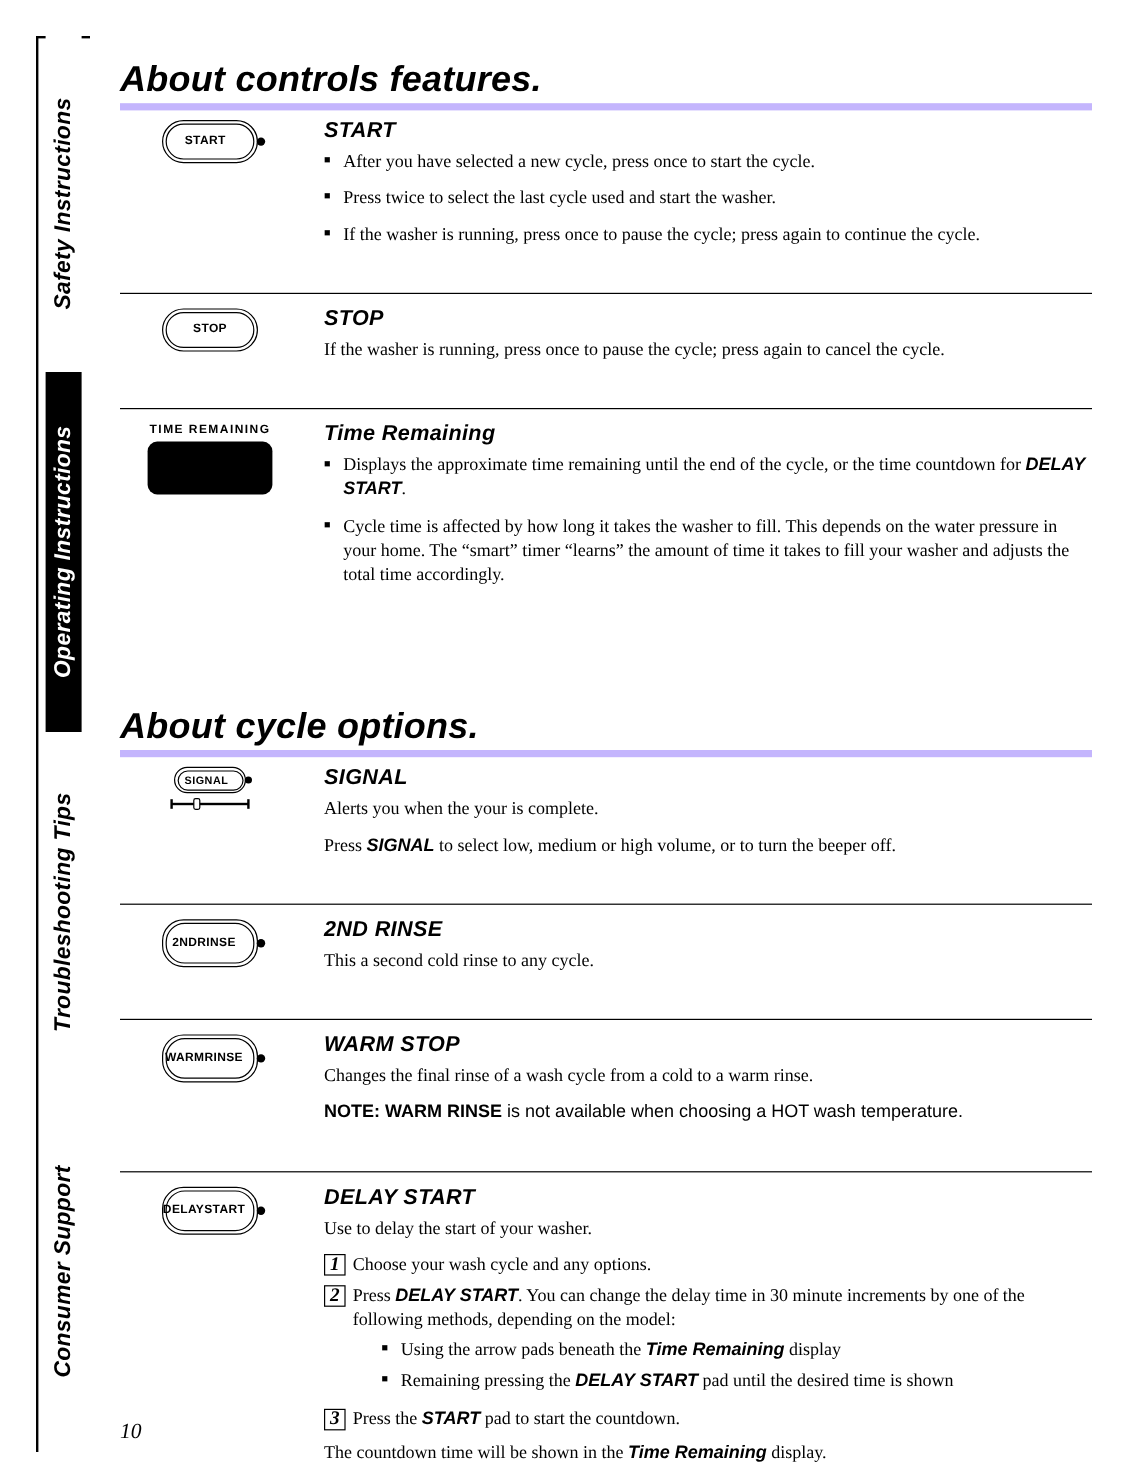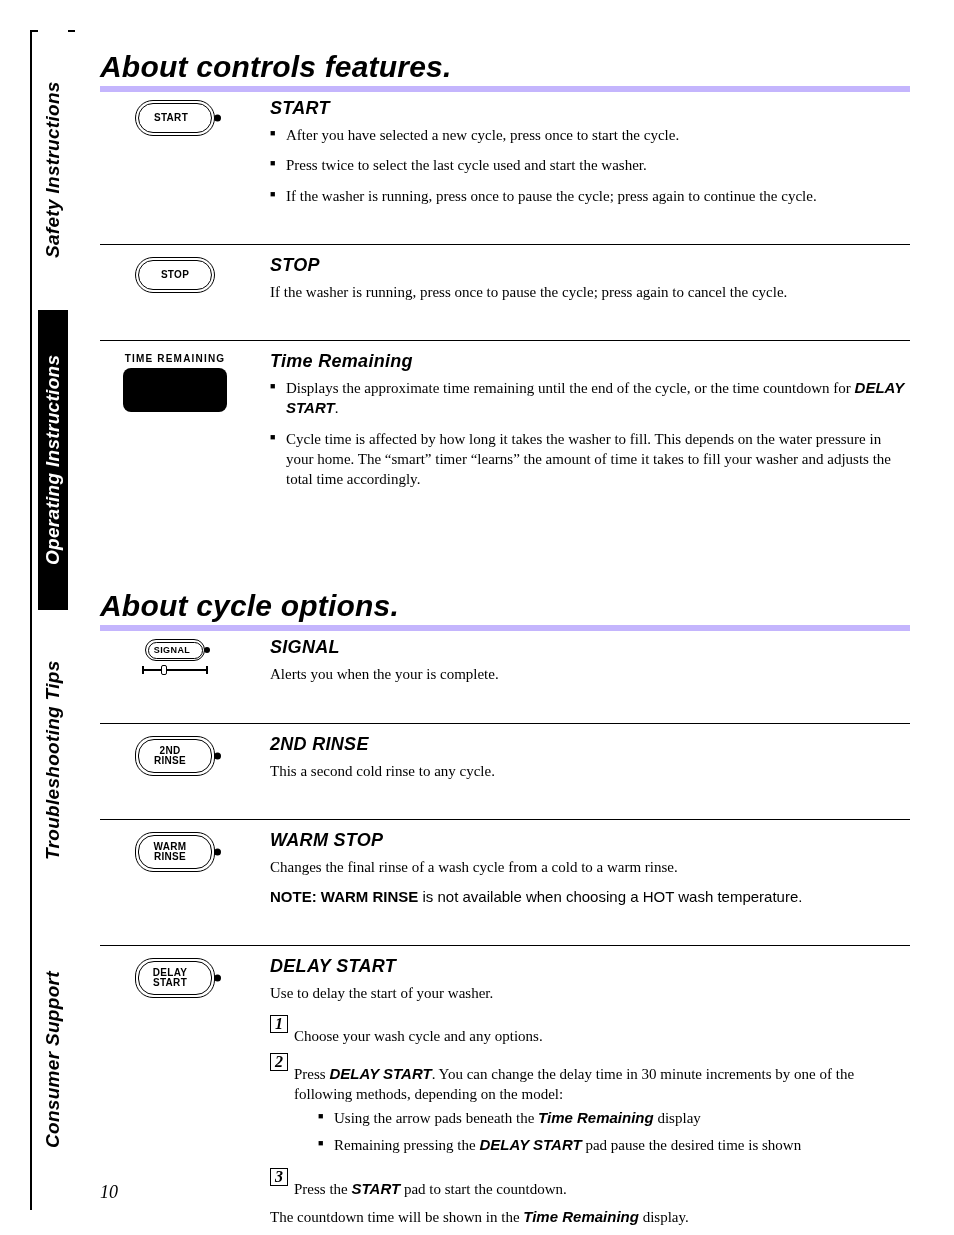--- a/index.html
+++ b/index.html
@@ -137,21 +137,21 @@
     align-items: center;
     justify-content: center;
     font-family: Arial, sans-serif;
     font-weight: bold;
     font-size: 10px;
     letter-spacing: 0.3px;
     text-align: center;
     line-height: 1.0;
     padding-right: 8px;
   }
-  .pill-inner.two-line { flex-direction: column; padding-right: 10px; }
+  .pill-inner.two-line { padding-right: 10px; }
   .pill .led {
     position: absolute;
     right: -6px;
     top: 50%;
     transform: translateY(-50%);
     width: 7px; height: 7px;
     border-radius: 50%;
     background: #000;
   }
   .pill.no-led .pill-inner { padding-right: 0; }
@@ -221,21 +221,21 @@
     border: 1.5px solid #000;
     font-family: "Brush Script MT", cursive;
     font-style: italic;
     font-weight: bold;
     font-size: 16px;
     display: flex;
     align-items: center;
     justify-content: center;
     margin-top: 1px;
   }
-  .step-body { flex: 1; margin-top: 12px; }
+  .step-body { flex: 1; }
   .page-num {
     position: absolute;
     left: 100px;
     bottom: 32px;
     font-style: italic;
     font-size: 18px;
   }
   .spacer-big { height: 62px; }
 </style>
 </head>
@@ -332,20 +332,23 @@
           <div class="slider-track"></div>
           <div class="slider-end r"></div>
           <div class="slider-knob"></div>
         </div>
       </div>
     </div>
     <div class="text-col">
       <div class="subhead">SIGNAL</div>
       <div class="body-text">
         <p>Alerts you when the your is complete.</p>
+        <p>
+          <span>Press </span><span class="term-bold">SIGNAL</span><span> to select low, medium or high volume, or to turn the beeper off.</span>
+        </p>
       </div>
     </div>
   </div>
 
   <hr class="hr">
 
   <div class="section">
     <div class="icon-col">
       <div class="pill tall">
         <div class="pill-outer"></div>
@@ -413,21 +416,21 @@
           </div>
           <div class="step">
             <div class="step-num">2</div>
             <div class="step-body">
               <span>Press </span><span class="term-bold">DELAY START</span><span>. You can change the delay time in 30 minute increments by one of the following methods, depending on the model:</span>
               <ul class="bullets nested">
                 <li>
                   <span>Using the arrow pads beneath the </span><span class="term-bold">Time Remaining</span><span> display</span>
                 </li>
                 <li>
-                  <span>Remaining pressing the </span><span class="term-bold">DELAY START</span><span> pad pause the desired time is shown</span>
+                  <span>Remaining pressing the </span><span class="term-bold">DELAY START</span><span> pad until the desired time is shown</span>
                 </li>
               </ul>
             </div>
           </div>
           <div class="step">
             <div class="step-num">3</div>
             <div class="step-body">
               <span>Press the </span><span class="term-bold">START</span><span> pad to start the countdown.</span>
             </div>
           </div>

